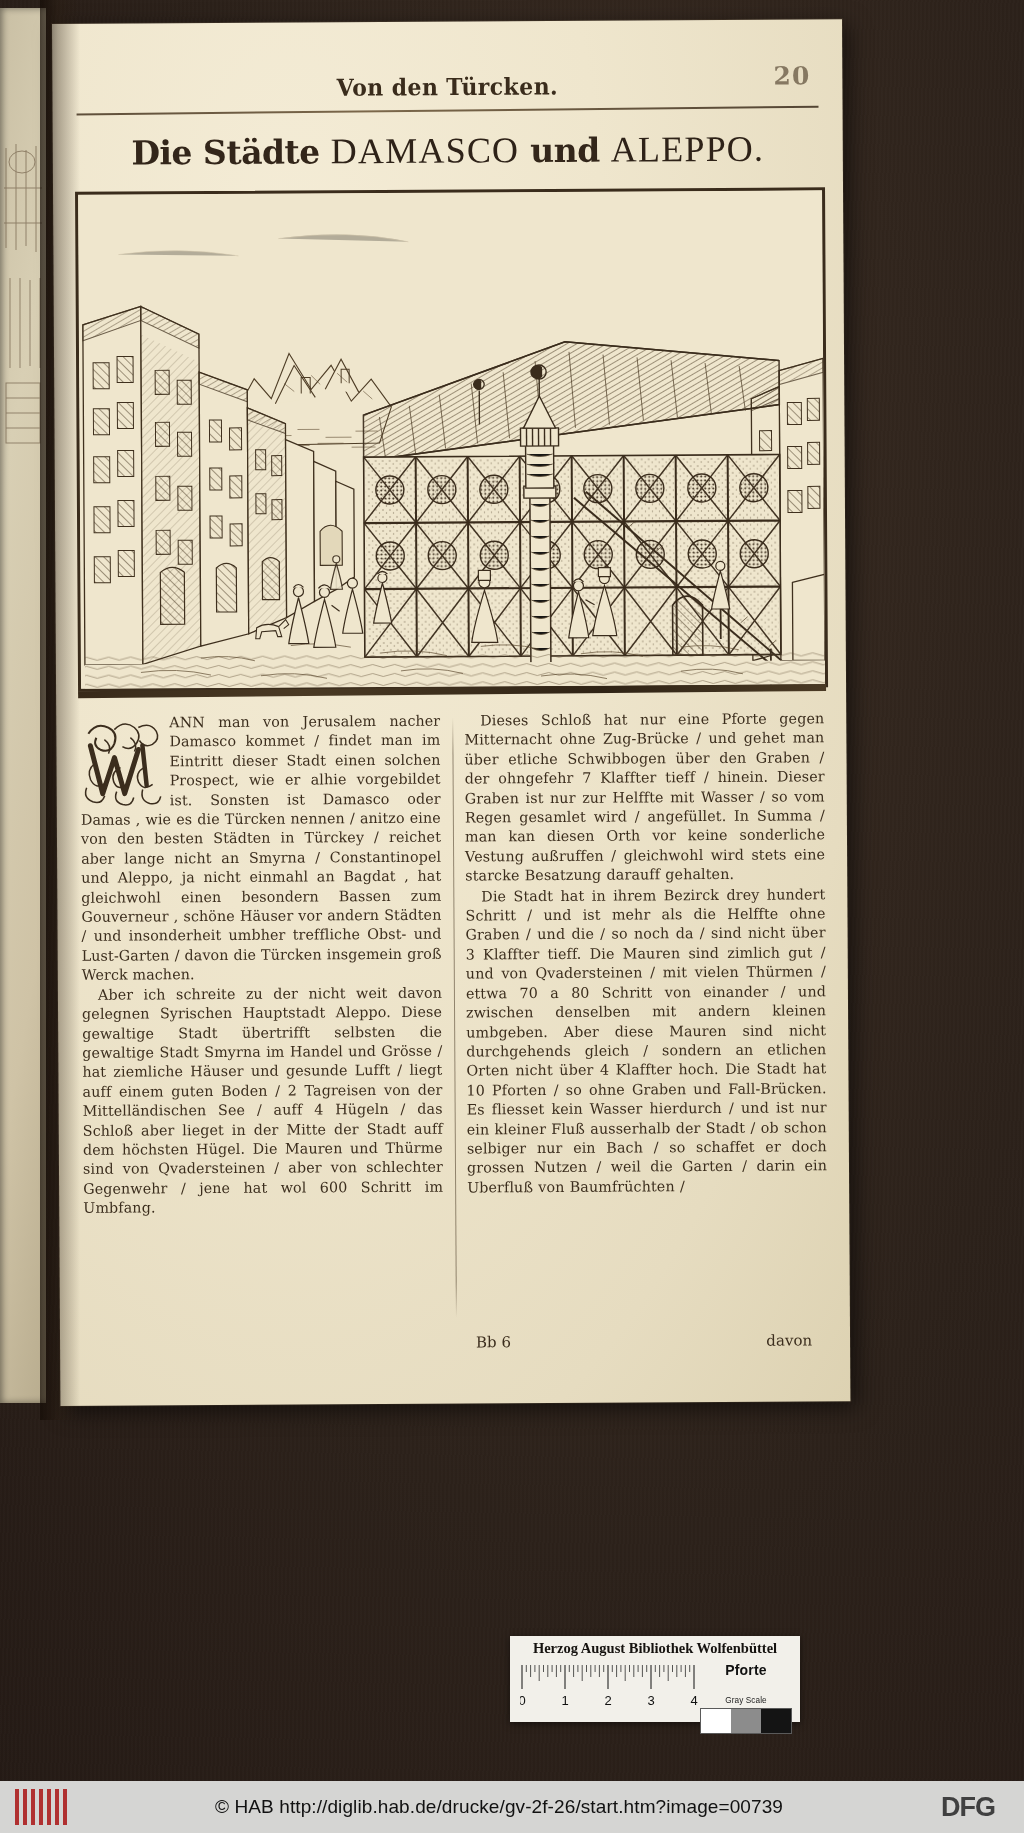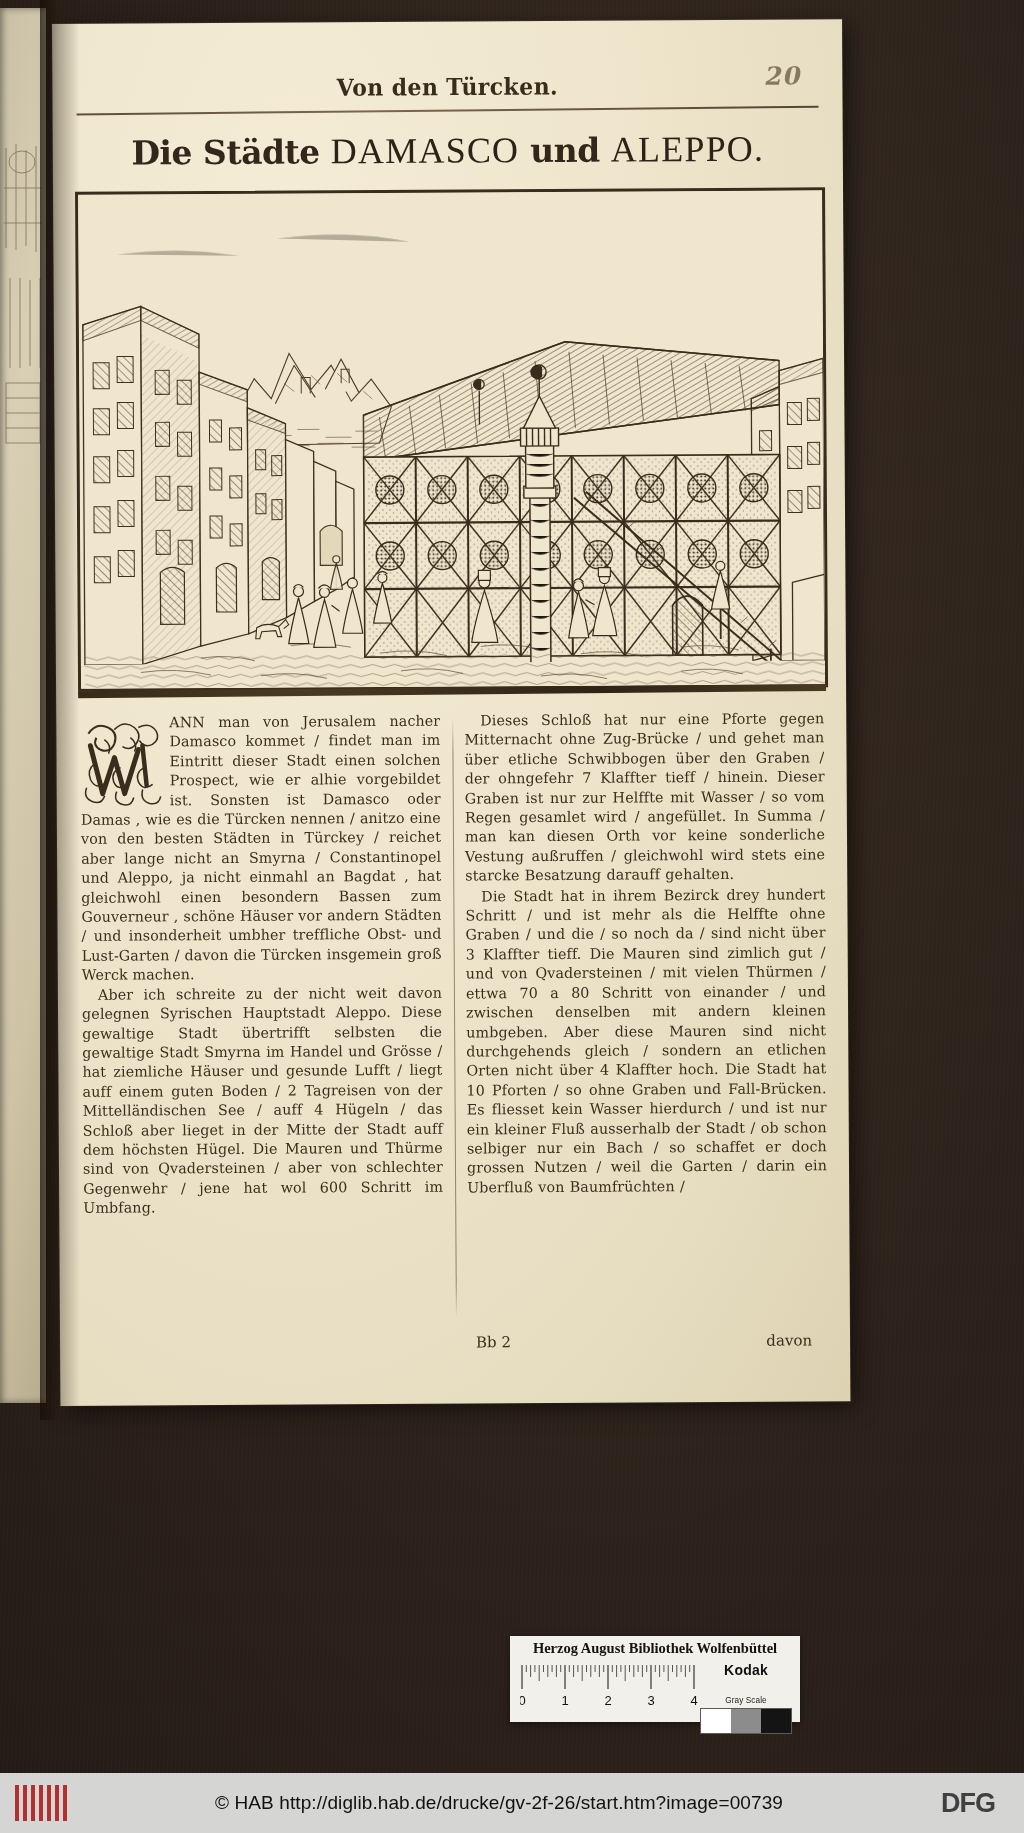--- a/index.html
+++ b/index.html
@@ -30,22 +30,22 @@
       radial-gradient(ellipse at 30% 18%, #f4ecd6 0%, #efe6cd 40%, #e6dcc0 78%, #ddd2b2 100%);
     box-shadow:6px 6px 22px rgba(0,0,0,.55), 0 0 0 1px rgba(120,100,70,.25);
     transform:rotate(-0.35deg);
     transform-origin:top left;}
 
   
   .running-head{position:absolute;left:0;top:52px;width:790px;text-align:center;}
   .rh-text{font-family:"DejaVu Serif", serif;font-weight:700;font-size:22px;
     letter-spacing:.4px;color:#3a2c1c;
     font-variant:normal;transform:scaleY(1.06);display:inline-block;}
-  .folio{position:absolute;right:40px;top:42px;font-family:"DejaVu Serif",serif;
-    font-size:25px;font-weight:700;color:#4a3a26;opacity:.62;letter-spacing:1px;font-style:italic;}
+  .folio{position:absolute;right:32px;top:42px;font-family:"DejaVu Serif",serif;
+    font-size:25px;font-weight:700;color:#4a3a26;opacity:.62;letter-spacing:1px;}
   .rule-top{position:absolute;left:24px;top:88px;width:742px;height:2px;
     background:linear-gradient(90deg,#4b3a26,#6b5638 40%,#3f3020 100%);
     transform:rotate(-0.25deg);opacity:.88;}
 
   
   .page-title{position:absolute;left:0;top:108px;width:790px;text-align:center;
     white-space:nowrap;}
   .title-fraktur{font-family:"DejaVu Serif",serif;font-weight:700;font-size:33px;
     color:#33261a;letter-spacing:-.5px;}
   .title-roman{font-family:"Liberation Serif",serif;font-weight:400;font-size:36px;
@@ -93,21 +93,21 @@
   #ruler{position:absolute;left:10px;top:27px;width:178px;height:52px;}
   #kodak-block{position:absolute;right:8px;top:26px;width:92px;height:52px;}
   #kodak-word{font-family:"Liberation Sans",sans-serif;font-weight:700;font-size:14px;
     color:#111;text-align:center;letter-spacing:.2px;}
   #kodak-sub{font-family:"Liberation Sans",sans-serif;font-size:8.2px;color:#222;
     text-align:center;margin-top:18px;letter-spacing:.1px;}
   #gray-patches{display:flex;margin-top:3px;height:24px;border:1px solid #5a5a5a;}
   #gray-patches span{display:block;height:100%;}
 
   
-  #footer-bar{position:absolute;left:0;bottom:0;width:1024px;height:60px;
+  #footer-bar{position:absolute;left:0;bottom:0;width:1024px;height:52px;
     background:#d5d5d3;display:flex;align-items:center;}
   #color-swatch{width:86px;height:52px;display:flex;align-items:center;justify-content:center;}
   #footer-credit{flex:1;text-align:center;font-family:"Liberation Sans",sans-serif;
     font-size:19px;color:#111;letter-spacing:.1px;}
   #dfg-logo{width:112px;text-align:center;font-family:"Liberation Sans",sans-serif;
     font-weight:700;font-size:27px;color:#404040;letter-spacing:-1px;}
 </style>
 </head>
 <body>
 
@@ -502,21 +502,21 @@
       <p class="para indent">Aber ich schreite zu der nicht weit davon gelegnen Syrischen Hauptstadt Aleppo. Diese gewaltige Stadt übertrifft selbsten die gewaltige Stadt Smyrna im Handel und Grösse / hat ziemliche Häuser und gesunde Lufft / liegt auff einem guten Boden / 2 Tagreisen von der Mittelländischen See / auff 4 Hügeln / das Schloß aber lieget in der Mitte der Stadt auff dem höchsten Hügel.  Die Mauren und Thürme sind von Qvadersteinen / aber von schlechter Gegenwehr / jene hat wol 600 Schritt im Umbfang.</p>
     </div>
 
     <div class="column right">
       <p class="para indent">Dieses Schloß hat nur eine Pforte gegen Mitternacht ohne Zug-Brücke / und gehet man über etliche Schwibbogen über den Graben / der ohngefehr 7 Klaffter tieff / hinein.  Dieser Graben ist nur zur Helffte mit Wasser / so vom Regen gesamlet wird / angefüllet.  In Summa / man kan diesen Orth vor keine sonderliche Vestung außruffen / gleichwohl wird stets eine starcke Besatzung darauff gehalten.</p>
       <p class="para indent">Die Stadt hat in ihrem Bezirck drey hundert Schritt / und ist mehr als die Helffte ohne Graben / und die / so noch da / sind nicht über 3 Klaffter tieff.  Die Mauren sind zimlich gut / und von Qvadersteinen / mit vielen Thürmen / ettwa 70 a 80 Schritt von einander / und zwischen denselben mit andern kleinen umbgeben. Aber diese Mauren sind nicht durchgehends gleich / sondern an etlichen Orten nicht über 4 Klaffter hoch.  Die Stadt hat 10 Pforten / so ohne Graben und Fall-Brücken.  Es fliesset kein Wasser hierdurch / und ist nur ein kleiner Fluß ausserhalb der Stadt / ob schon selbiger nur ein Bach / so schaffet er doch grossen Nutzen / weil die Garten / darin ein Uberfluß von Baumfrüchten /</p>
     </div>
   </div>
 
   <div class="signature">
-    <span class="sig-left">Bb 2</span>
+    <span class="sig-left">Bb 6</span>
     <span class="catchword">davon</span>
   </div>
 </div>
 
 <div id="calib-card">
   <div id="calib-title">Herzog August Bibliothek Wolfenbüttel</div>
   <svg id="ruler" viewBox="0 0 178 52">
     <g stroke="#111" stroke-width="1">
       <line x1="2" y1="2" x2="2" y2="26"></line>
       <line x1="45" y1="2" x2="45" y2="26"></line>
@@ -564,21 +564,21 @@
     </g>
     <g font-family="Liberation Sans, sans-serif" font-size="13" fill="#111" text-anchor="middle">
       <text x="2" y="42">0</text>
       <text x="45" y="42">1</text>
       <text x="88" y="42">2</text>
       <text x="131" y="42">3</text>
       <text x="174" y="42">4</text>
     </g>
   </svg>
   <div id="kodak-block">
-    <div id="kodak-word">Kodak</div>
+    <div id="kodak-word">Pforte</div>
     <div id="kodak-sub">Gray Scale</div>
     <div id="gray-patches">
       <span style="width:33%;background:#ffffff"></span>
       <span style="width:34%;background:#8c8c8c"></span>
       <span style="width:33%;background:#141414"></span>
     </div>
   </div>
 </div>
 
 <div id="footer-bar">

